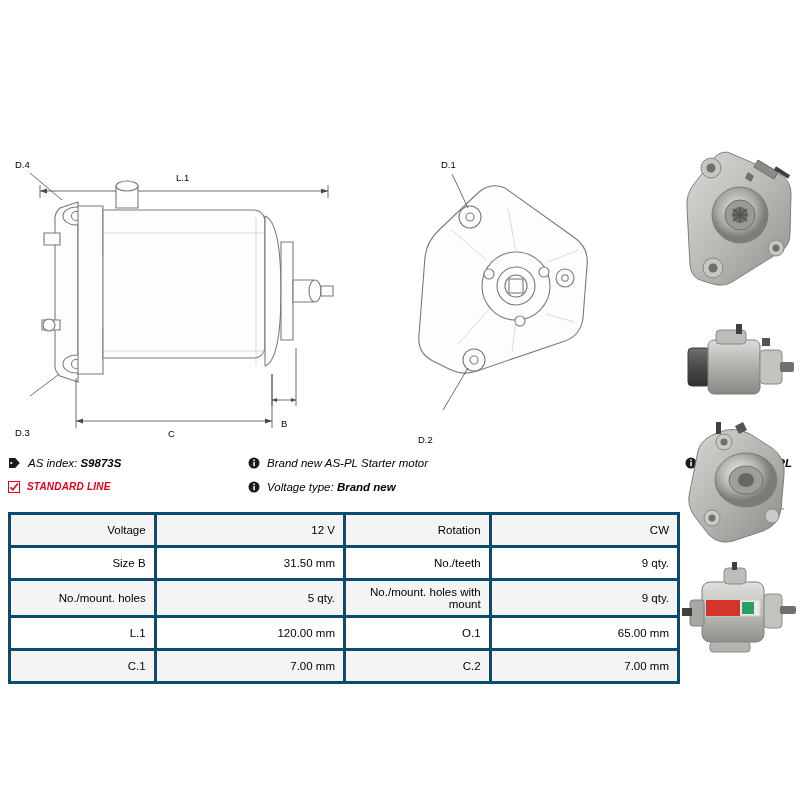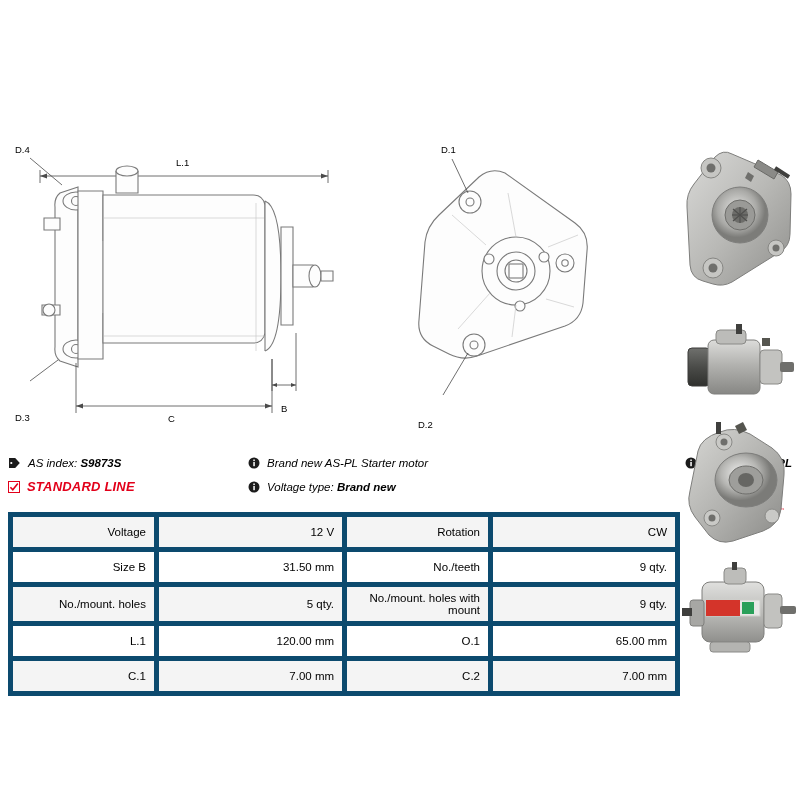--- a/index.html
+++ b/index.html
@@ -18,21 +18,21 @@
   .page {
     position: relative;
     width: 800px;
     height: 800px;
   }
 
   
   .drawings {
     position: absolute;
     left: 0;
-    top: 123px;
+    top: 138px;
     width: 800px;
     height: 320px;
   }
   .draw-svg { display: block; }
 
   
   .info-block {
     position: absolute;
     left: 8px;
     top: 455px;
@@ -73,21 +73,21 @@
     width: 12px; height: 12px;
     margin-right: 7px;
     flex: none;
   }
   .check-icon svg { display:block; }
 
   .bold { font-weight: bold; }
   .std-line {
     color: #e2001a;
     font-weight: bold;
-    font-size: 13px;
+    font-size: 10px;
     letter-spacing: .2px;
   }
 
   
   .aspl-logo {
     position: absolute;
     right: 10px;
     top: 475px;
     width: 62px;
     text-align: center;
@@ -112,21 +112,21 @@
   
   .spec-table {
     position: absolute;
     left: 8px;
     top: 512px;
     width: 672px;
     border-collapse: collapse;
     font-size: 11.5px;
   }
   .spec-table td {
-    border: 5px solid #0c4a6e;
+    border: 3px solid #0c4a6e;
     padding: 5px 8px;
     height: 20px;
     vertical-align: middle;
   }
   .lbl {
     text-align: right;
     width: 140px;
     color: #000;
   }
   .val {

